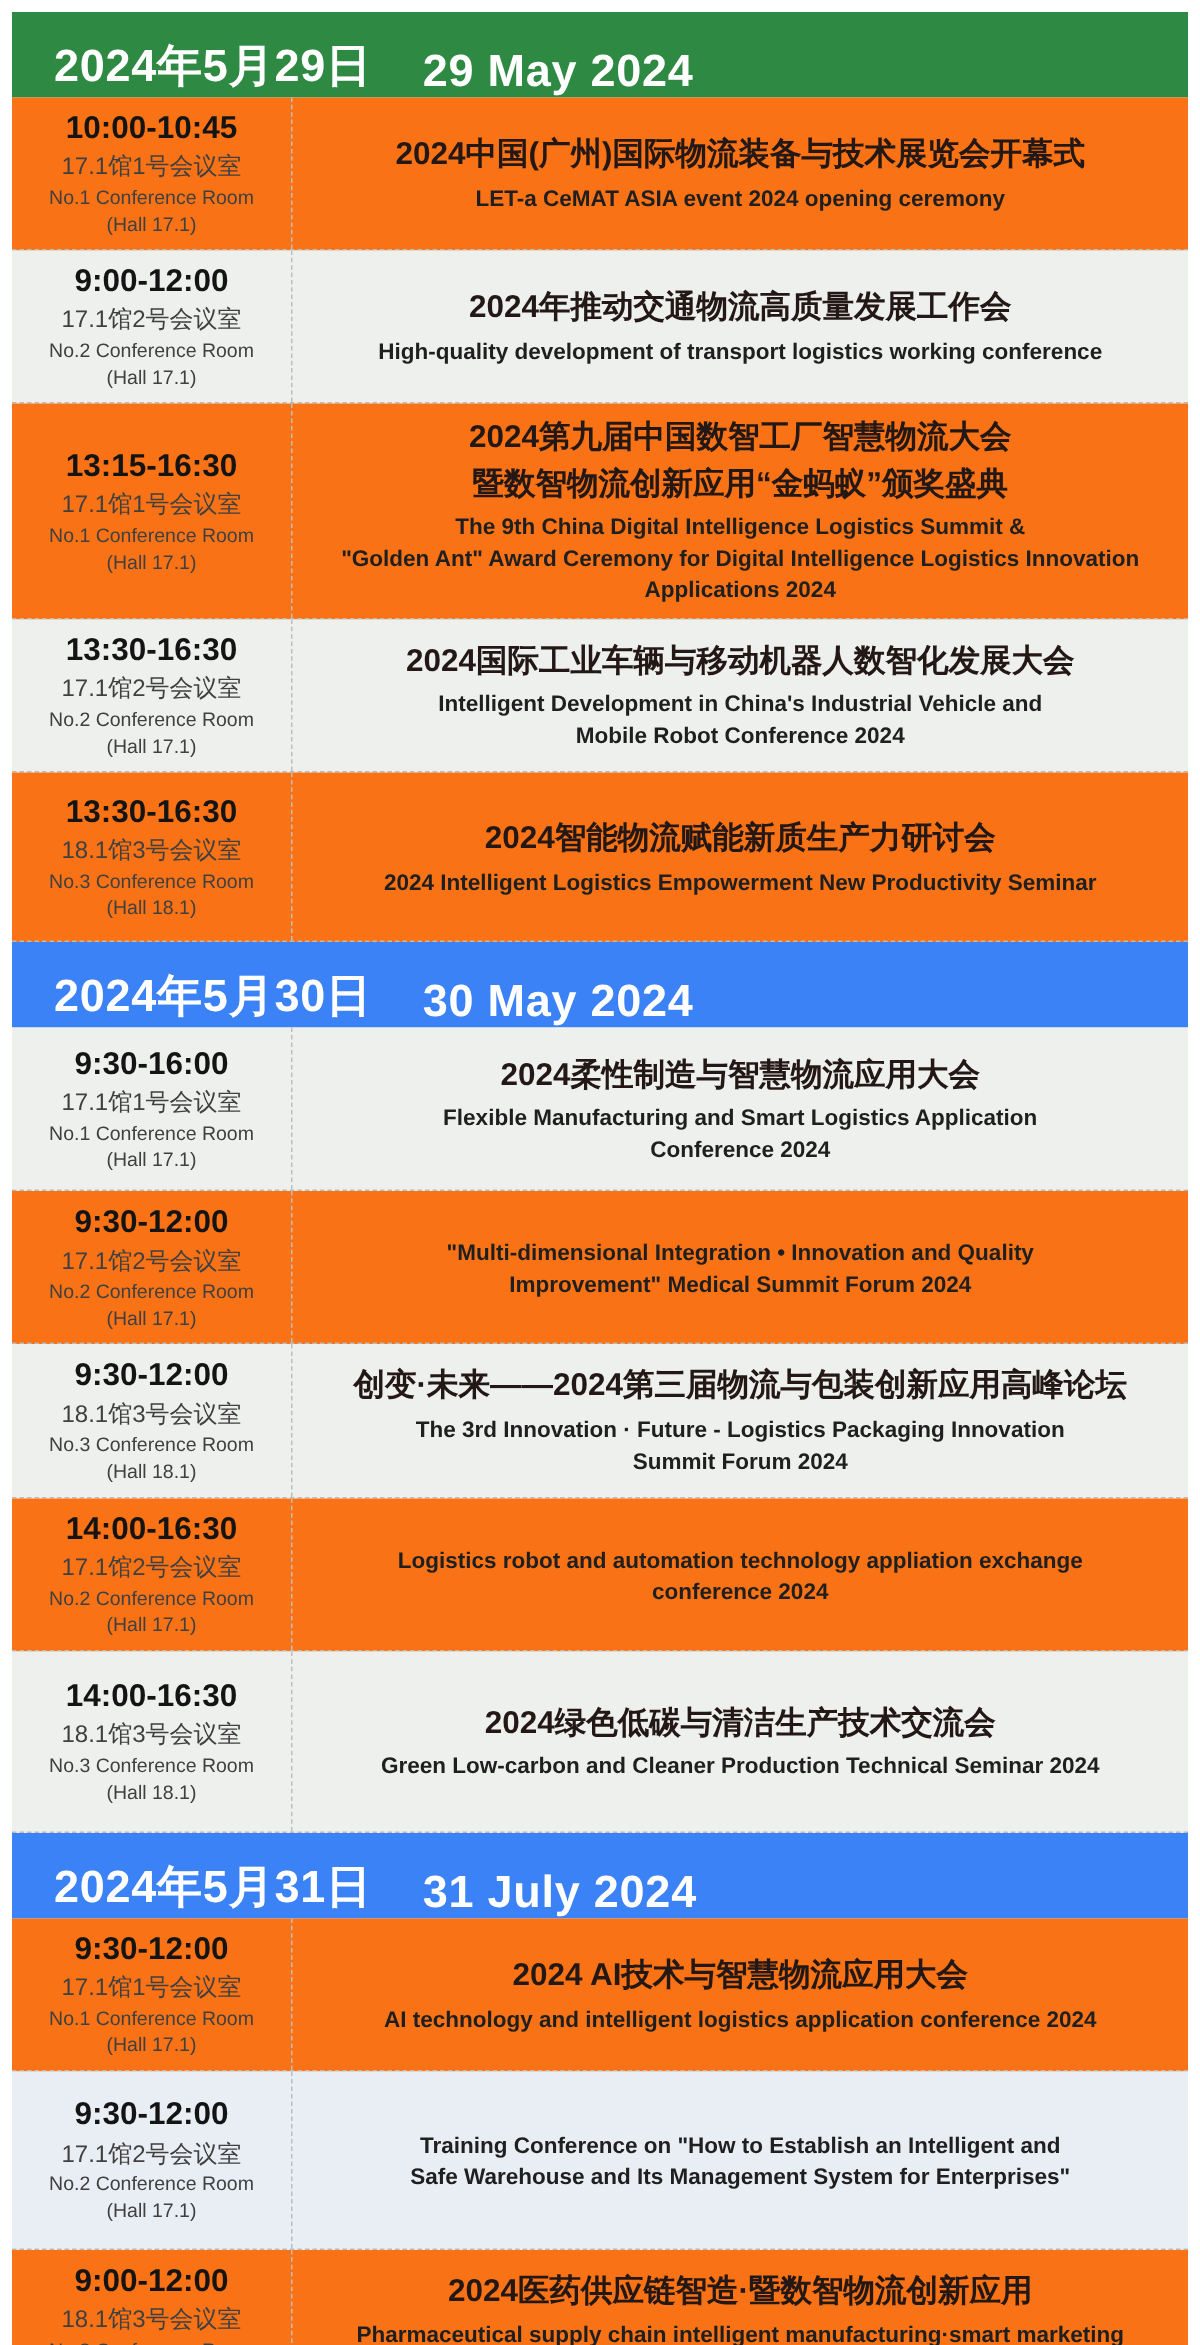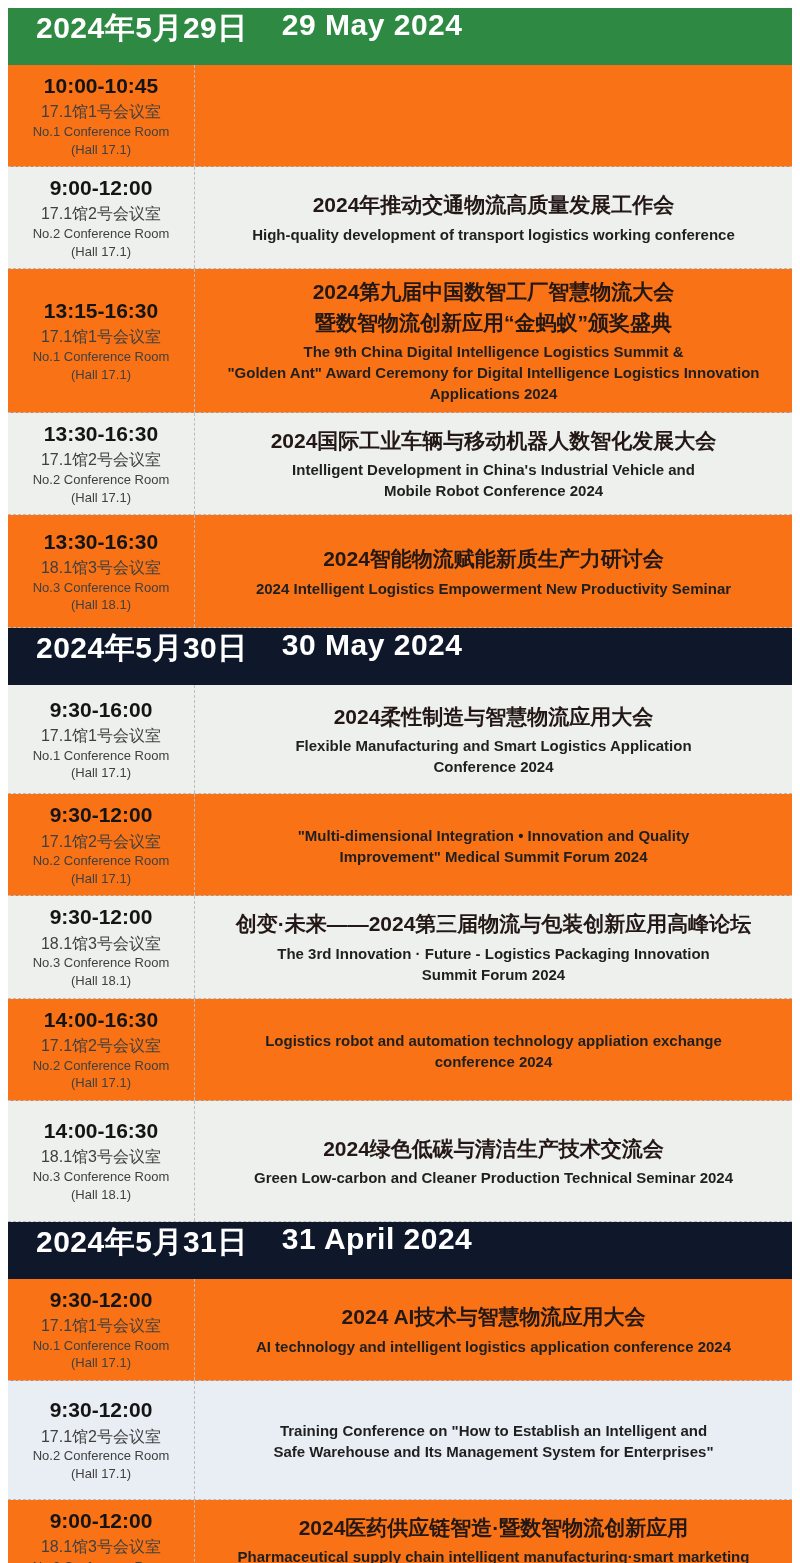--- a/index.html
+++ b/index.html
@@ -1,26 +1,26 @@
 <!DOCTYPE html>
 <html><head>
 <meta charset="utf-8">
 <style>
   html,body { margin:0; padding:0; background:#ffffff; }
   body { width:800px; font-family:"Liberation Sans","DejaVu Sans",sans-serif; color:#1a1a1a; }
   .wrap { padding:8px 8px 0 8px; }
 
   .sec-header {
-    height:57px; display:flex; align-items:flex-start;
+    height:57px; display:flex; align-items:flex-end;
     color:#fff; font-weight:bold; font-size:30px;
     padding-left:28px; letter-spacing:0.5px;
   }
   .sec-header .zh { margin-right:34px; }
   .sec-header.green { background:#2e8a43; }
-  .sec-header.navy  { background:#0f172a; }
+  .sec-header.navy  { background:#3b82f6; }
 
   .row { display:flex; border-bottom:1px dashed #b9bcb9; background:#f97316; }
   .row.alt  { background:#eef0ee; }
   .row.altb { background:#e9eef5; }
   .h82 {min-height:82px;} .h95 {min-height:95px;} .h97 {min-height:97px;}
   .h108{min-height:108px;} .h112{min-height:112px;} .h118{min-height:118px;} .h120{min-height:120px;}
 
   .row-left {
     flex:0 0 178px; width:178px; border-right:1px dashed #bdbdbd;
     display:flex; flex-direction:column; justify-content:center; align-items:center;
@@ -46,20 +46,24 @@
     <span class="en">29 May 2024</span>
   </div>
 
   <div class="row h95">
     <div class="row-left">
       <div class="time">10:00-10:45</div>
       <div class="room-zh">17.1馆1号会议室</div>
       <div class="room-en">No.1 Conference Room
 (Hall 17.1)</div>
     </div>
+    <div class="row-right">
+      <div class="title-zh">2024中国(广州)国际物流装备与技术展览会开幕式</div>
+      <div class="title-en">LET-a CeMAT ASIA event 2024 opening ceremony</div>
+    </div>
   </div>
 
   <div class="row alt h95">
     <div class="row-left">
       <div class="time">9:00-12:00</div>
       <div class="room-zh">17.1馆2号会议室</div>
       <div class="room-en">No.2 Conference Room
 (Hall 17.1)</div>
     </div>
     <div class="row-right">
@@ -178,21 +182,21 @@
 (Hall 18.1)</div>
     </div>
     <div class="row-right">
       <div class="title-zh">2024绿色低碳与清洁生产技术交流会</div>
       <div class="title-en">Green Low-carbon and Cleaner Production Technical Seminar 2024</div>
     </div>
   </div>
 
   <div class="sec-header navy">
     <span class="zh">2024年5月31日</span>
-    <span class="en">31 April 2024</span>
+    <span class="en">31 July 2024</span>
   </div>
 
   <div class="row h82">
     <div class="row-left">
       <div class="time">9:30-12:00</div>
       <div class="room-zh">17.1馆1号会议室</div>
       <div class="room-en">No.1 Conference Room
 (Hall 17.1)</div>
     </div>
     <div class="row-right">

